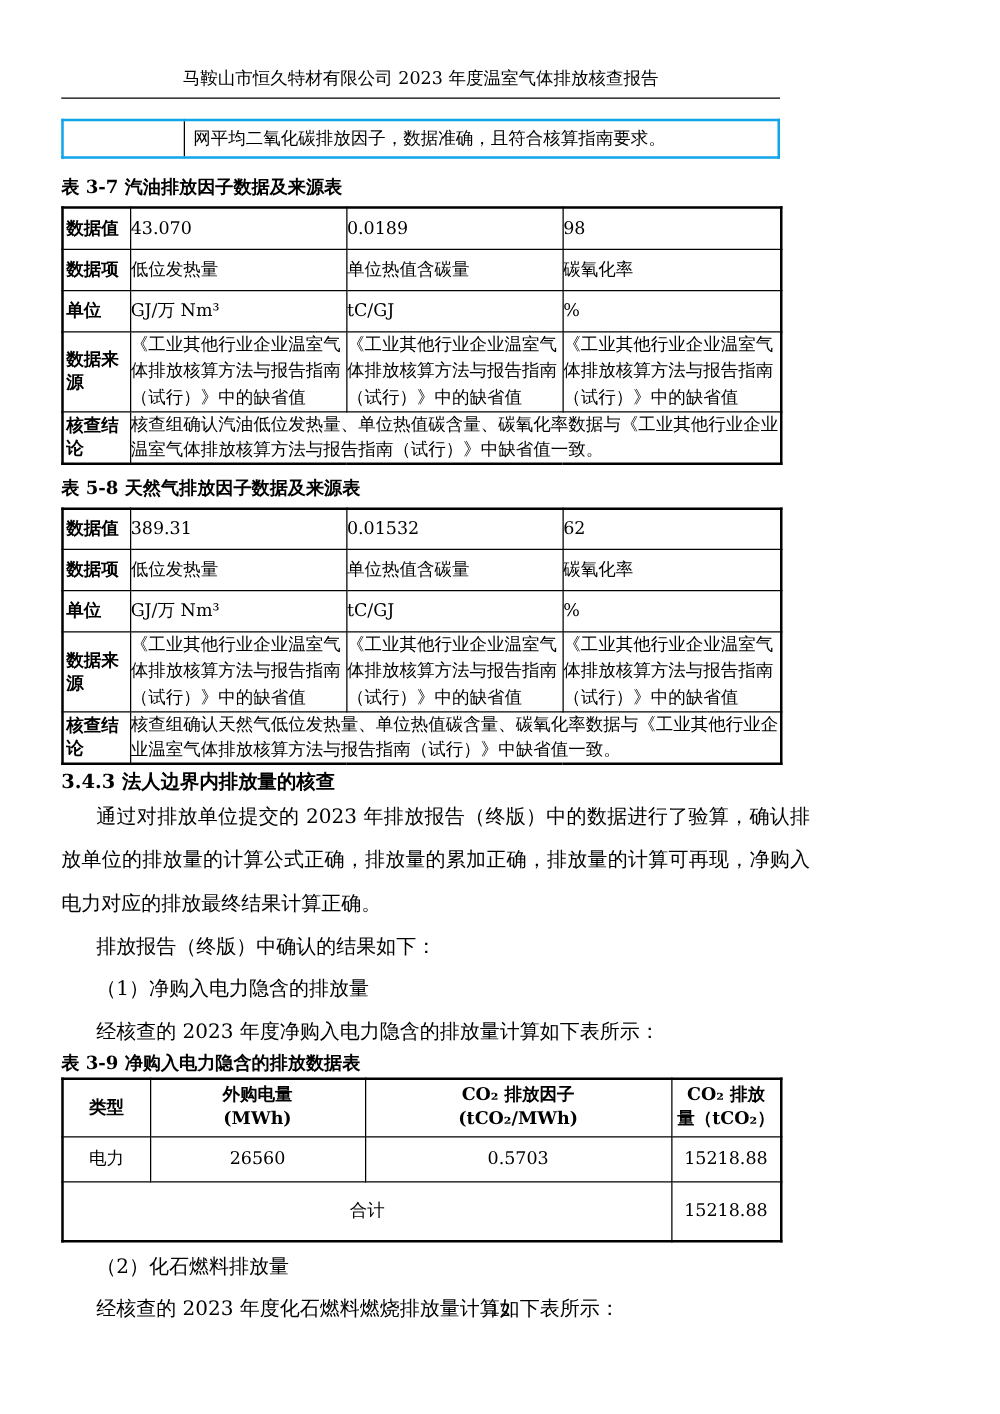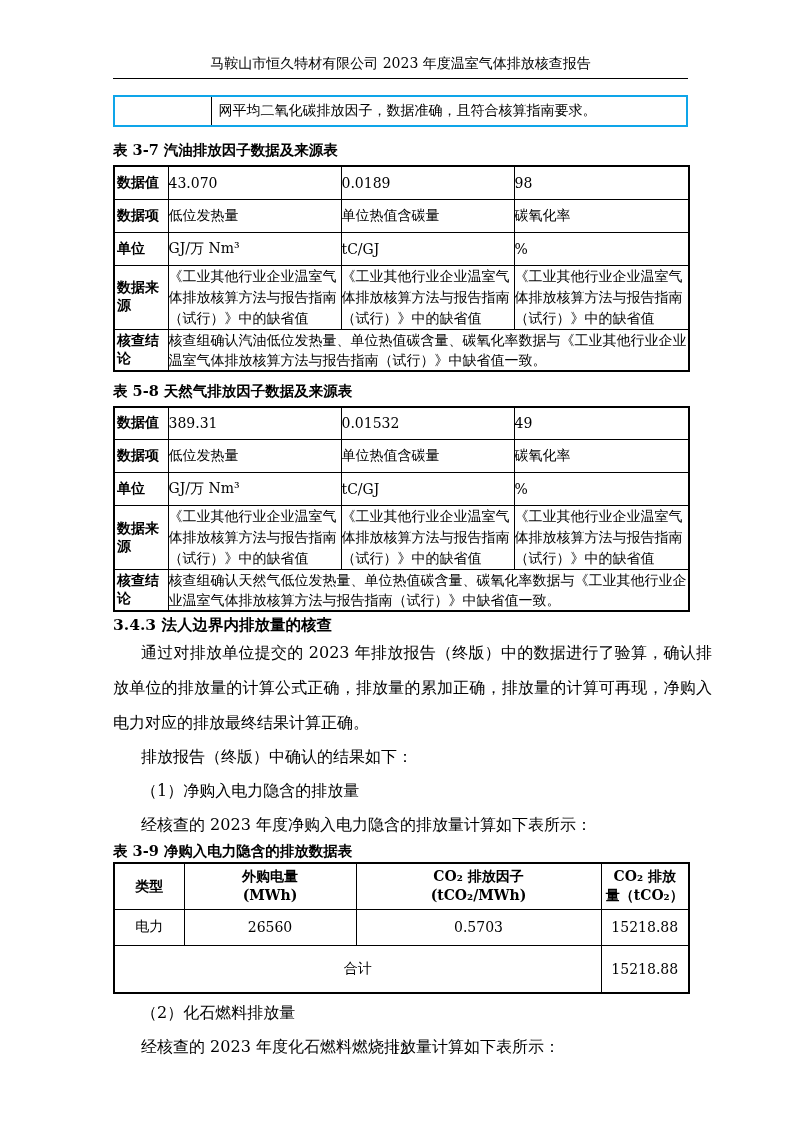--- a/index.html
+++ b/index.html
@@ -3,21 +3,21 @@
 <meta charset="utf-8">
 <style>
   * { margin: 0; padding: 0; box-sizing: border-box; }
   html, body { background: #ffffff; }
   body {
     width: 800px; height: 1131px;
     position: relative; overflow: hidden;
     color: #000;
     font-family: "DejaVu Serif", "Liberation Serif", serif;
   }
-  .content { padding: 53px 88px 0 113px; }
+  .content { padding: 53px 88px 0 49px; }
 
   
   .doc-header {
     text-align: center; font-size: 14px; line-height: 20px;
     padding-bottom: 5px; border-bottom: 1px solid #000;
     width: 575px;
   }
 
   
   .carry-table {
@@ -146,21 +146,21 @@
         <col style="width:54px">
         <col style="width:173px">
         <col style="width:173px">
         <col style="width:175px">
       </colgroup>
     <tbody>
         <tr>
       <td class="lbl h33">数据值</td>
       <td class="h33">389.31</td>
       <td class="h33">0.01532</td>
-      <td class="h33">49</td>
+      <td class="h33">62</td>
     </tr>
     <tr>
       <td class="lbl h33">数据项</td>
       <td class="h33">低位发热量</td>
       <td class="h33">单位热值含碳量</td>
       <td class="h33">碳氧化率</td>
     </tr>
     <tr>
       <td class="lbl h33">单位</td>
       <td class="h33">GJ/万 Nm³</td>

